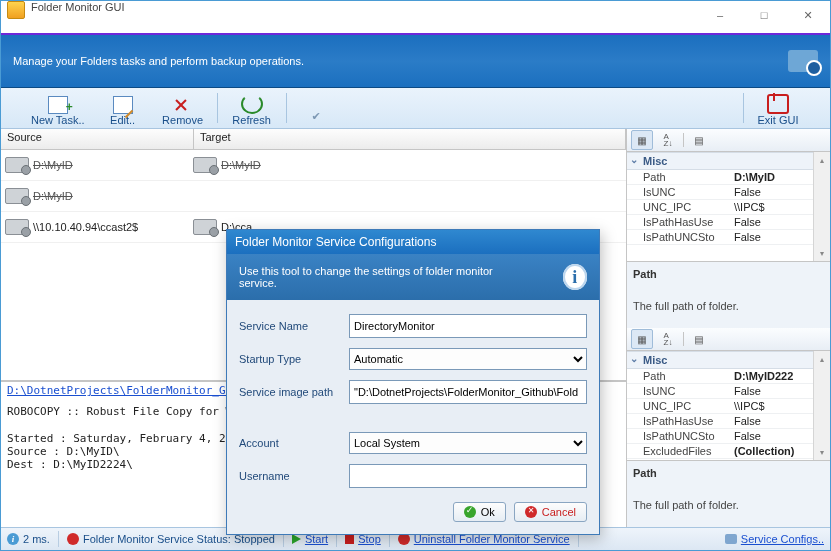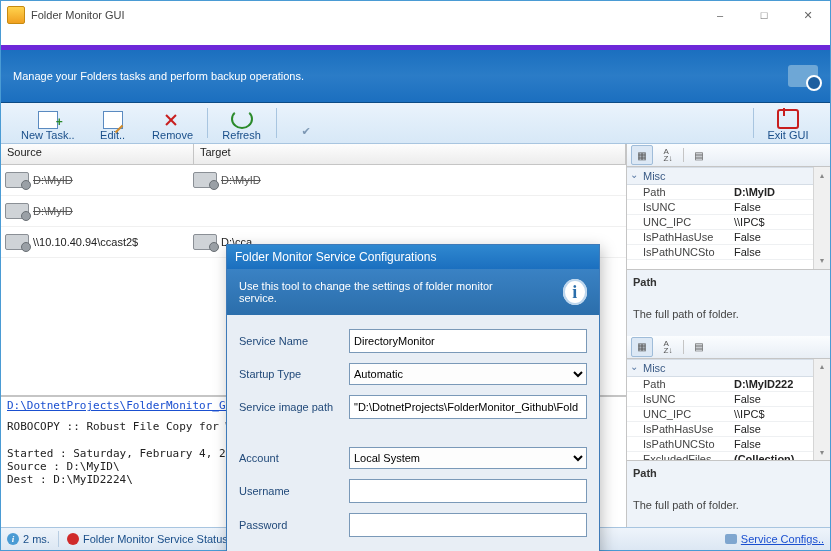--- a/index.html
+++ b/index.html
@@ -1,25 +1,25 @@
 <!DOCTYPE html>
 <html><head>
 <meta charset="utf-8">
 <style>
 html,body{margin:0;padding:0;font-family:"Segoe UI",Tahoma,sans-serif;font-size:11px;color:#222;background:#f0f0f0;overflow:hidden}
 .window{width:831px;height:551px;background:#fff;border:1px solid #4a9bd4;box-sizing:border-box;position:relative;display:flex;flex-direction:column}
-.titlebar{height:28px;background:#fff;display:flex;align-items:center;padding:0 0 16px 6px;border-bottom:5px solid #6d28d9}
+.titlebar{height:28px;background:#fff;display:flex;padding:0 0 4px 6px;border-bottom:2px solid #6d28d9}
 .titlebar .app-icon{width:16px;height:16px;background:linear-gradient(#ffd34e,#f0a020);border:1px solid #c78a10;border-radius:2px;margin-right:6px}
 .titlebar .title{flex:1;color:#444}
 .titlebar .win-btn{width:44px;height:28px;display:flex;align-items:center;justify-content:center;color:#666;font-family:Arial}
 .banner{background:linear-gradient(#1b6fbf,#2b7cc7 50%,#1b6fbf);color:#fff;height:52px;display:flex;align-items:center;padding:0 12px;border-bottom:1px solid #0c4a84}
 .banner .spacer{flex:1}
 .banner-icon{width:30px;height:22px;background:#6ea7d6;border-radius:3px;position:relative}
 .banner-icon::after{content:"";position:absolute;right:-4px;bottom:-4px;width:12px;height:12px;background:#1e5fa0;border:2px solid #fff;border-radius:50%}
-.toolbar{background:linear-gradient(#eaf3fc,#d7e8f7);border-bottom:1px solid #a8c5e0;height:40px;display:flex;align-items:flex-end;padding:0 12px}
+.toolbar{background:linear-gradient(#eaf3fc,#d7e8f7);border-bottom:1px solid #a8c5e0;height:40px;display:flex;align-items:flex-end;padding:0 22px}
 .tool-btn{display:flex;flex-direction:column;align-items:center;padding:2px 8px 2px 8px;min-width:44px;color:#1a4f8a;cursor:default}
 .tool-btn .ic{width:18px;height:16px}
 .tool-sep{width:1px;height:30px;background:#a8c5e0;margin:0 4px 5px 4px}
 .content{flex:1;display:flex;position:relative;min-height:0}
 .left-pane{flex:1;display:flex;flex-direction:column;min-width:0}
 .grid-head{display:flex;background:linear-gradient(#fdfdfd,#ececec);border-bottom:1px solid #c5c5c5;height:20px}
 .grid-head div{border-right:1px solid #c5c5c5;padding:2px 6px;color:#222}
 .col-src{width:180px}
 .col-tgt{flex:1}
 .grid-body{flex:0 0 auto;border-bottom:1px solid #c5c5c5}
@@ -28,21 +28,21 @@
 .disk-icon{width:22px;height:14px;background:#cfd3d7;border:1px solid #8a8f95;border-radius:2px;position:relative}
 .disk-icon::after{content:"";position:absolute;right:-3px;bottom:-3px;width:8px;height:8px;background:#9aa0a6;border:1px solid #6a7075;border-radius:50%}
 .strike{text-decoration:line-through;color:#555}
 .log-pane{border-top:1px solid #c5c5c5;background:#fff;flex:1;overflow:hidden;padding:2px 6px;font-family:Consolas,monospace;font-size:11px;color:#222}
 .log-pane a{color:#1a4fd0;text-decoration:underline}
 .right-pane{width:203px;border-left:1px solid #c5c5c5;display:flex;flex-direction:column;background:#fff}
 .prop-toolbar{height:22px;background:linear-gradient(#fbfdff,#e8eef5);border-bottom:1px solid #c5c5c5;display:flex;align-items:center;gap:4px;padding:0 4px}
 .pt-btn{width:20px;height:18px;border:1px solid transparent;border-radius:2px;display:flex;align-items:center;justify-content:center;font-size:10px;color:#555}
 .pt-btn.sel{border-color:#9fbcd9;background:#dce8f5}
 .prop-grid{flex:1;overflow:auto;background:#fff;position:relative}
-.prop-cat{background:#eef3f9;font-weight:normal;padding:2px 0 2px 16px;border-top:1px solid #d5dde6;border-bottom:1px solid #d5dde6;position:relative;color:#3a5a85}
+.prop-cat{background:#eef3f9;font-weight:bold;padding:2px 0 2px 16px;border-top:1px solid #d5dde6;border-bottom:1px solid #d5dde6;position:relative;color:#3a5a85}
 .prop-cat::before{content:"⌄";position:absolute;left:3px;top:1px;color:#5a7aa5;font-size:10px}
 .prop-row{display:flex;border-bottom:1px solid #eef0f2;font-size:11px}
 .prop-row .k{width:85px;padding:1px 2px 1px 16px;color:#444;white-space:nowrap;overflow:hidden}
 .prop-row .v{flex:1;padding:1px 4px;color:#222;white-space:nowrap;overflow:hidden}
 .prop-row.bold .v{font-weight:bold}
 .prop-desc{border-top:1px solid #c5c5c5;background:#eef3f9;padding:6px;height:54px}
 .prop-desc .t{font-weight:bold;color:#333}
 .prop-desc .d{color:#444;margin-top:20px}
 
 .dialog{position:absolute;left:225px;top:100px;width:372px;background:#e8eef5;border:1px solid #3e7ab8;box-shadow:2px 4px 14px rgba(0,0,0,.25);z-index:100}
@@ -295,24 +295,20 @@
         </div>
         <div class="dlg-gap"></div>
         <div class="fld">
           <label>Account</label>
           <select><option>Local System</option></select>
         </div>
         <div class="fld">
           <label>Username</label>
           <input type="text" value="" style="">
         </div>
-        <div class="fld">
-          <label>Password</label>
-          <input type="password" value="" style="">
-        </div>
         <div class="dlg-buttons">
           <button class="dlg-btn">
               <span class="ok-ic"></span>
               <span>Ok</span>
             </button>
           <button class="dlg-btn cancel">
               <span class="no-ic"></span>
               <span>Cancel</span>
             </button>
         </div>

